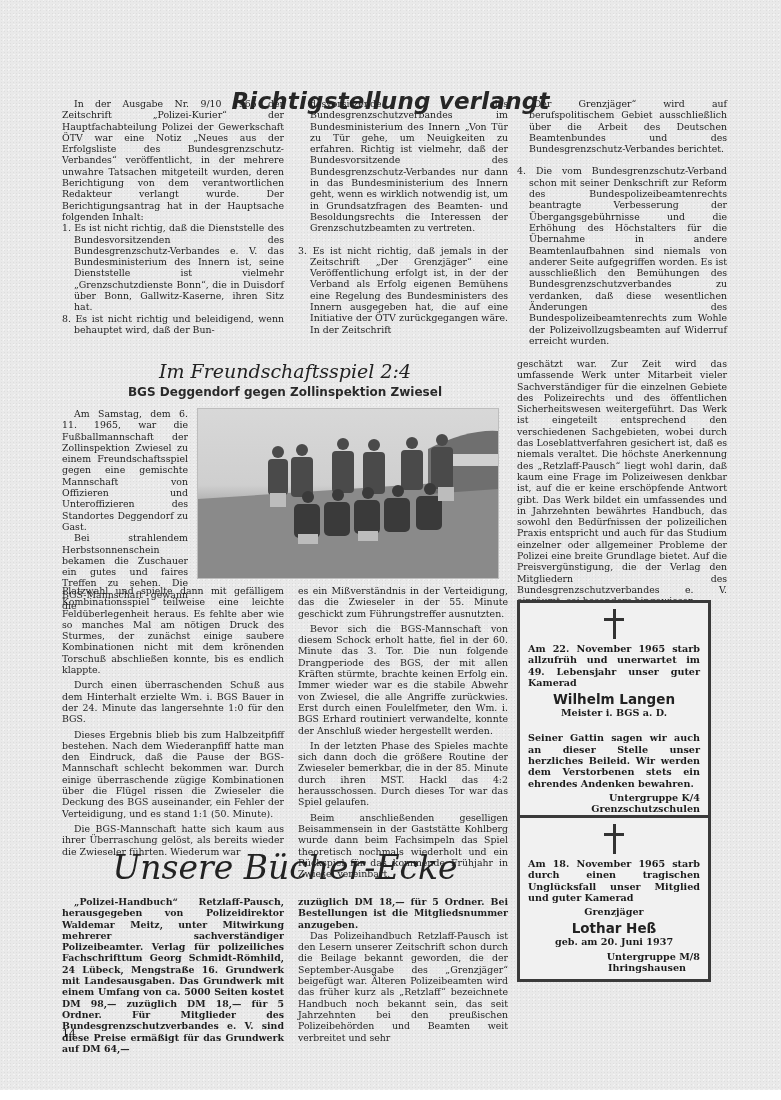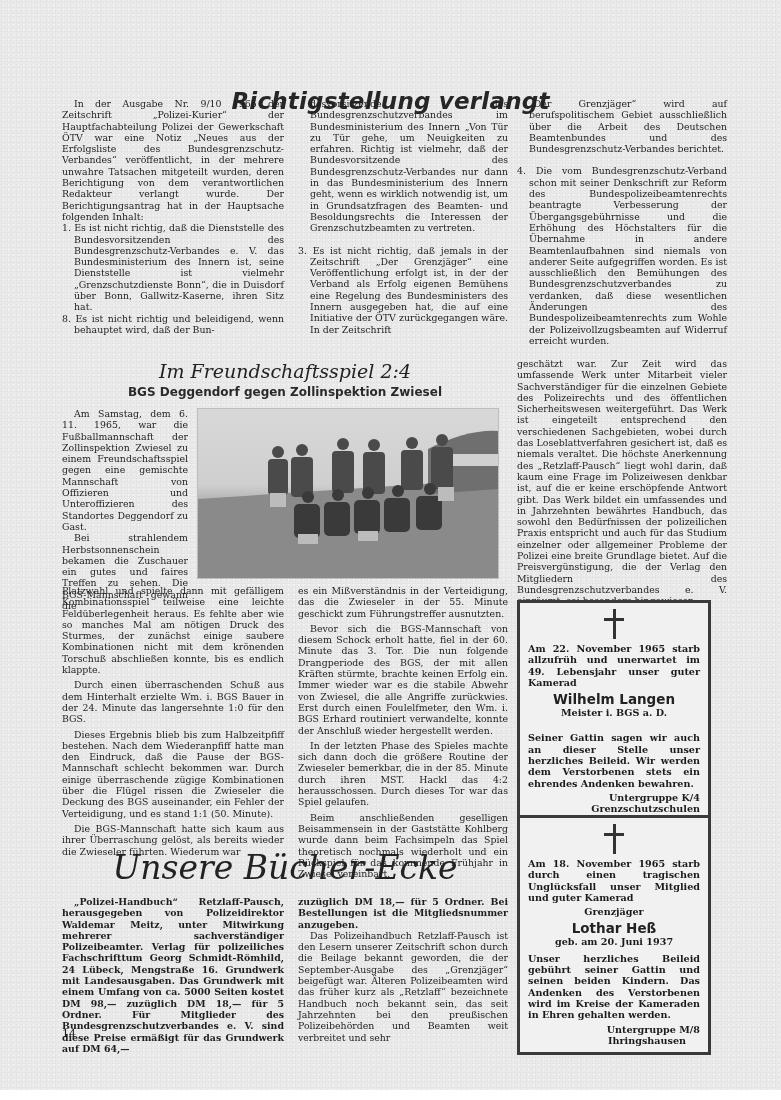--- a/index.html
+++ b/index.html
@@ -180,19 +180,18 @@
 
   <div class="notice" style="top:815px;">
     <div class="cross">
         <div class="v"></div>
         <div class="h"></div>
       </div>
     <div class="txt">Am 18. November 1965 starb durch einen tragischen Unglücksfall unser Mitglied und guter Kamerad</div>
     <div class="center" style="margin-top:3px;">Grenzjäger</div>
     <div class="name" style="margin-top:3px;">Lothar Heß</div>
     <div class="center">geb. am 20. Juni 1937</div>
-    <div class="txt" style="margin-top:5px;">Unser herzliches Beileid gebührt seiner Gattin und seinen beiden Kindern. Das Andenken des Verstorbenen wird im Kreise der Kameraden in Ehren gehalten werden.</div>
     <div class="sign">Untergruppe M/8</div>
     <div class="sign" style="margin-top:0; padding-right:14px;">Ihringshausen</div>
   </div>
 
   <div class="abs page-num">14</div>
 </div>
 
 </body></html>

